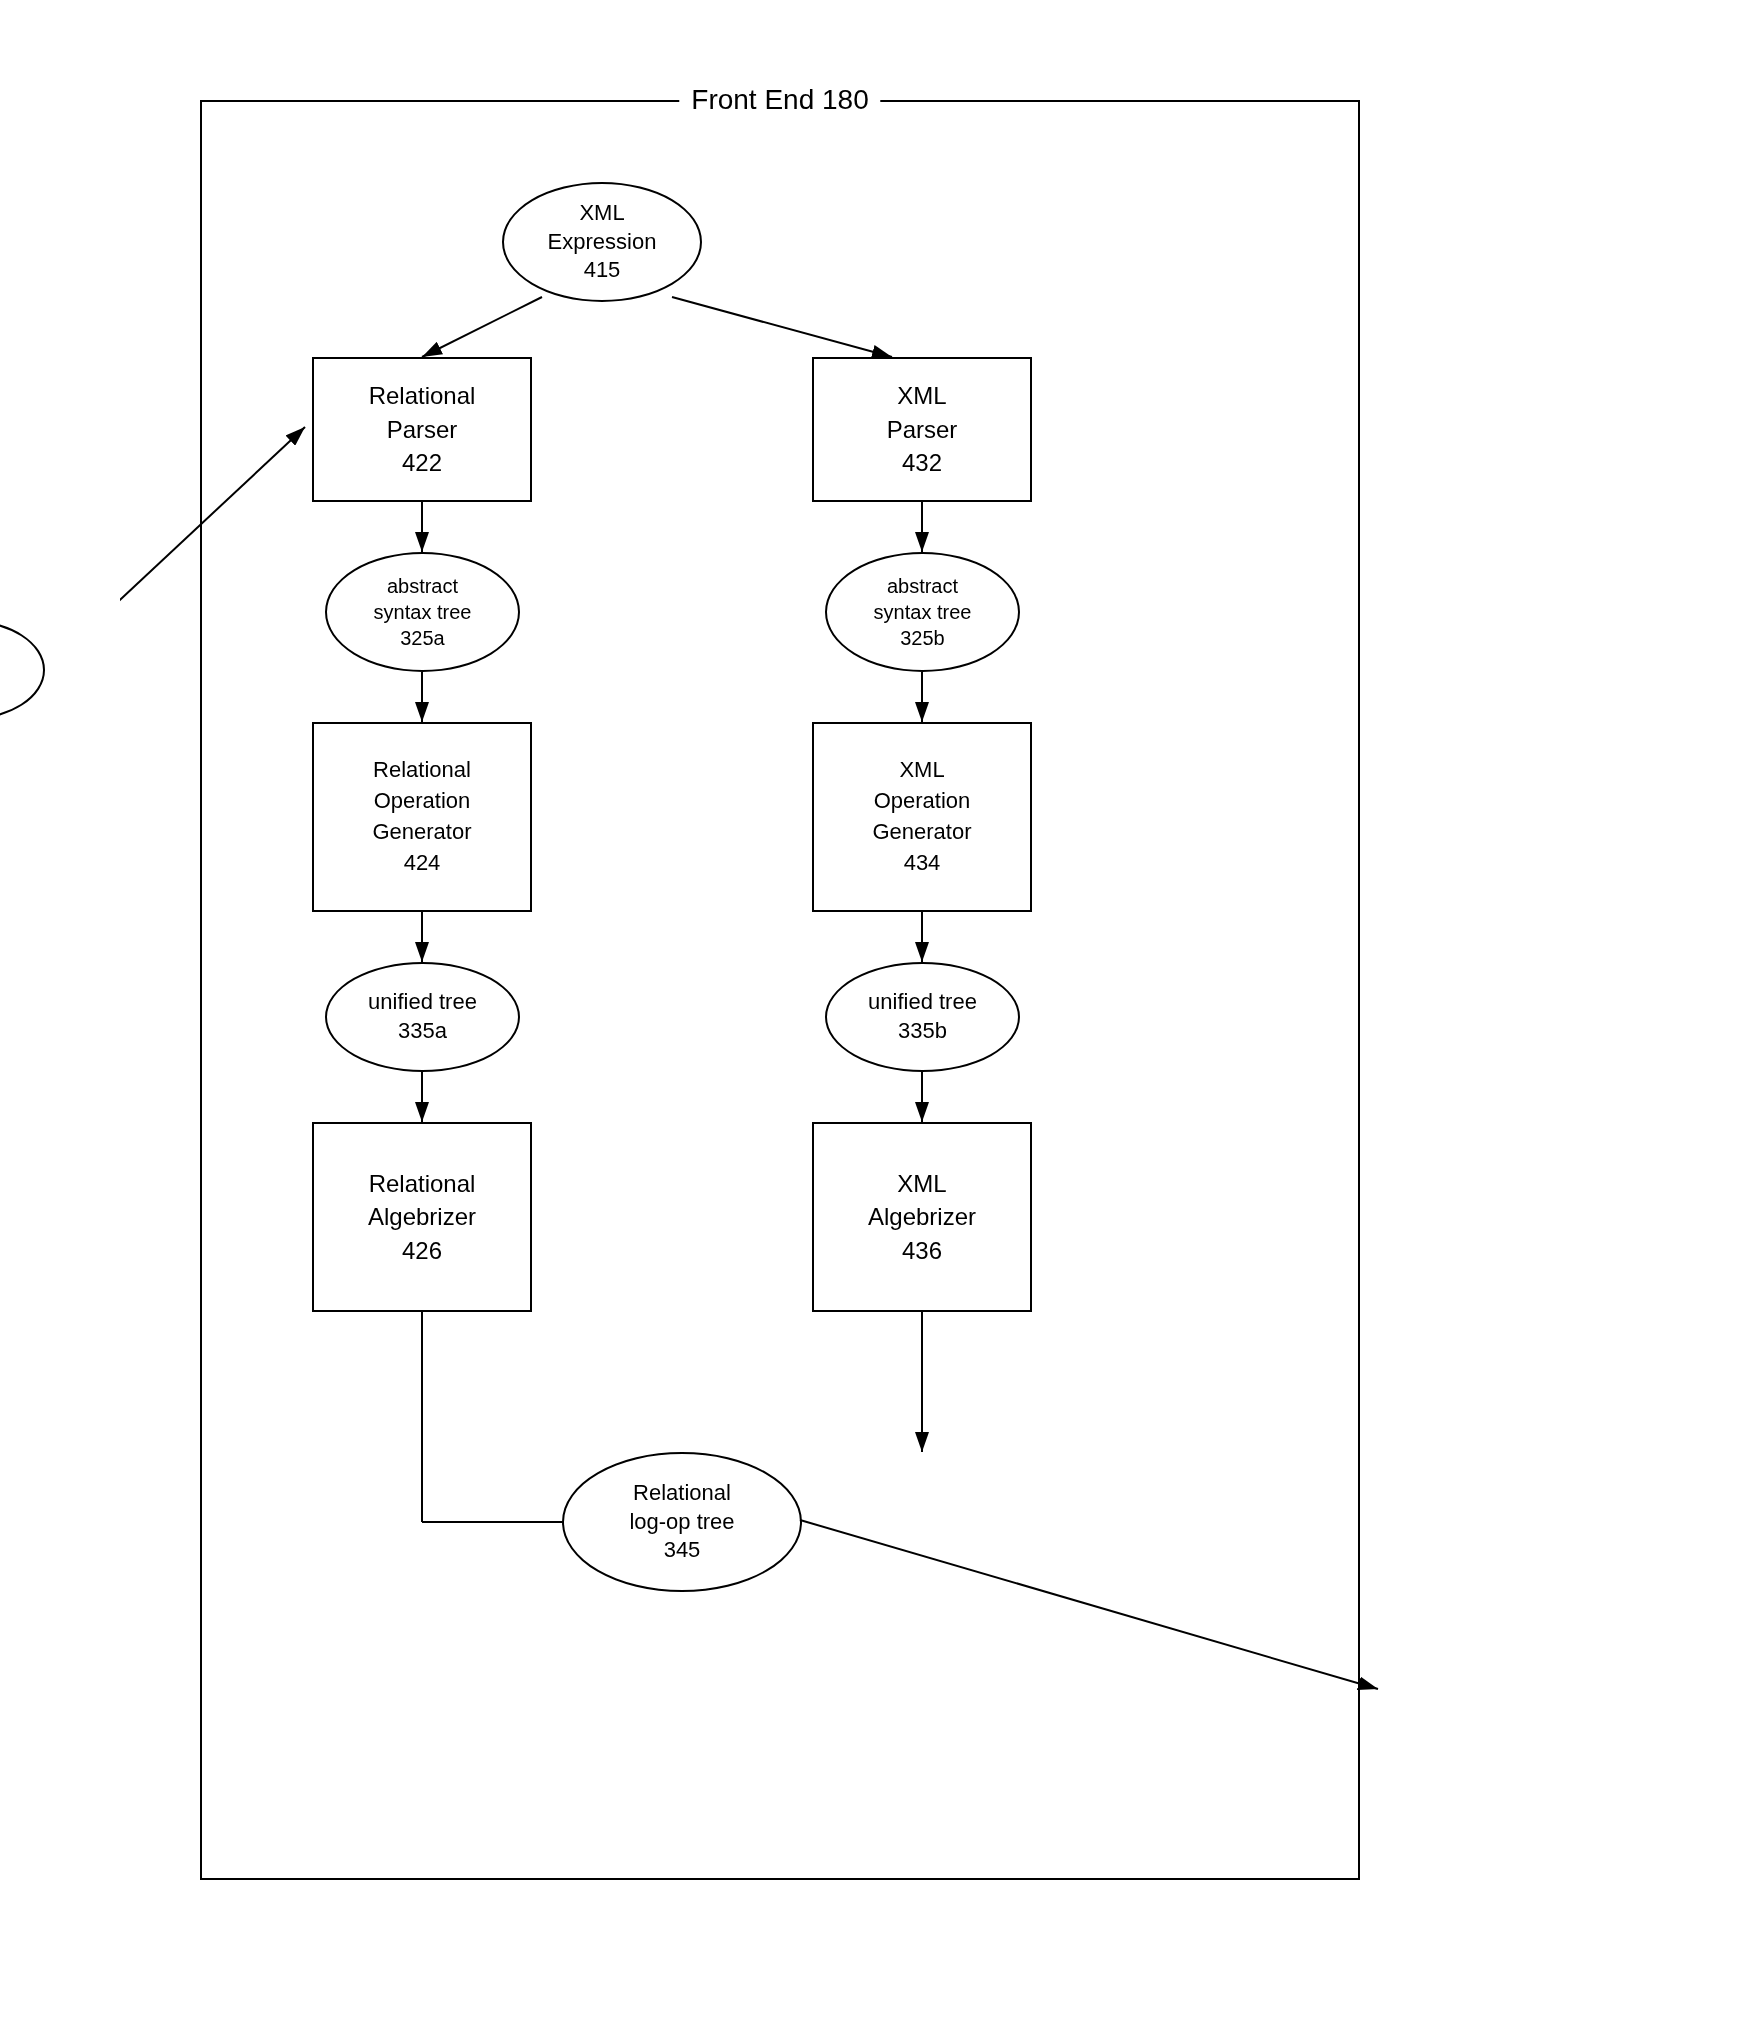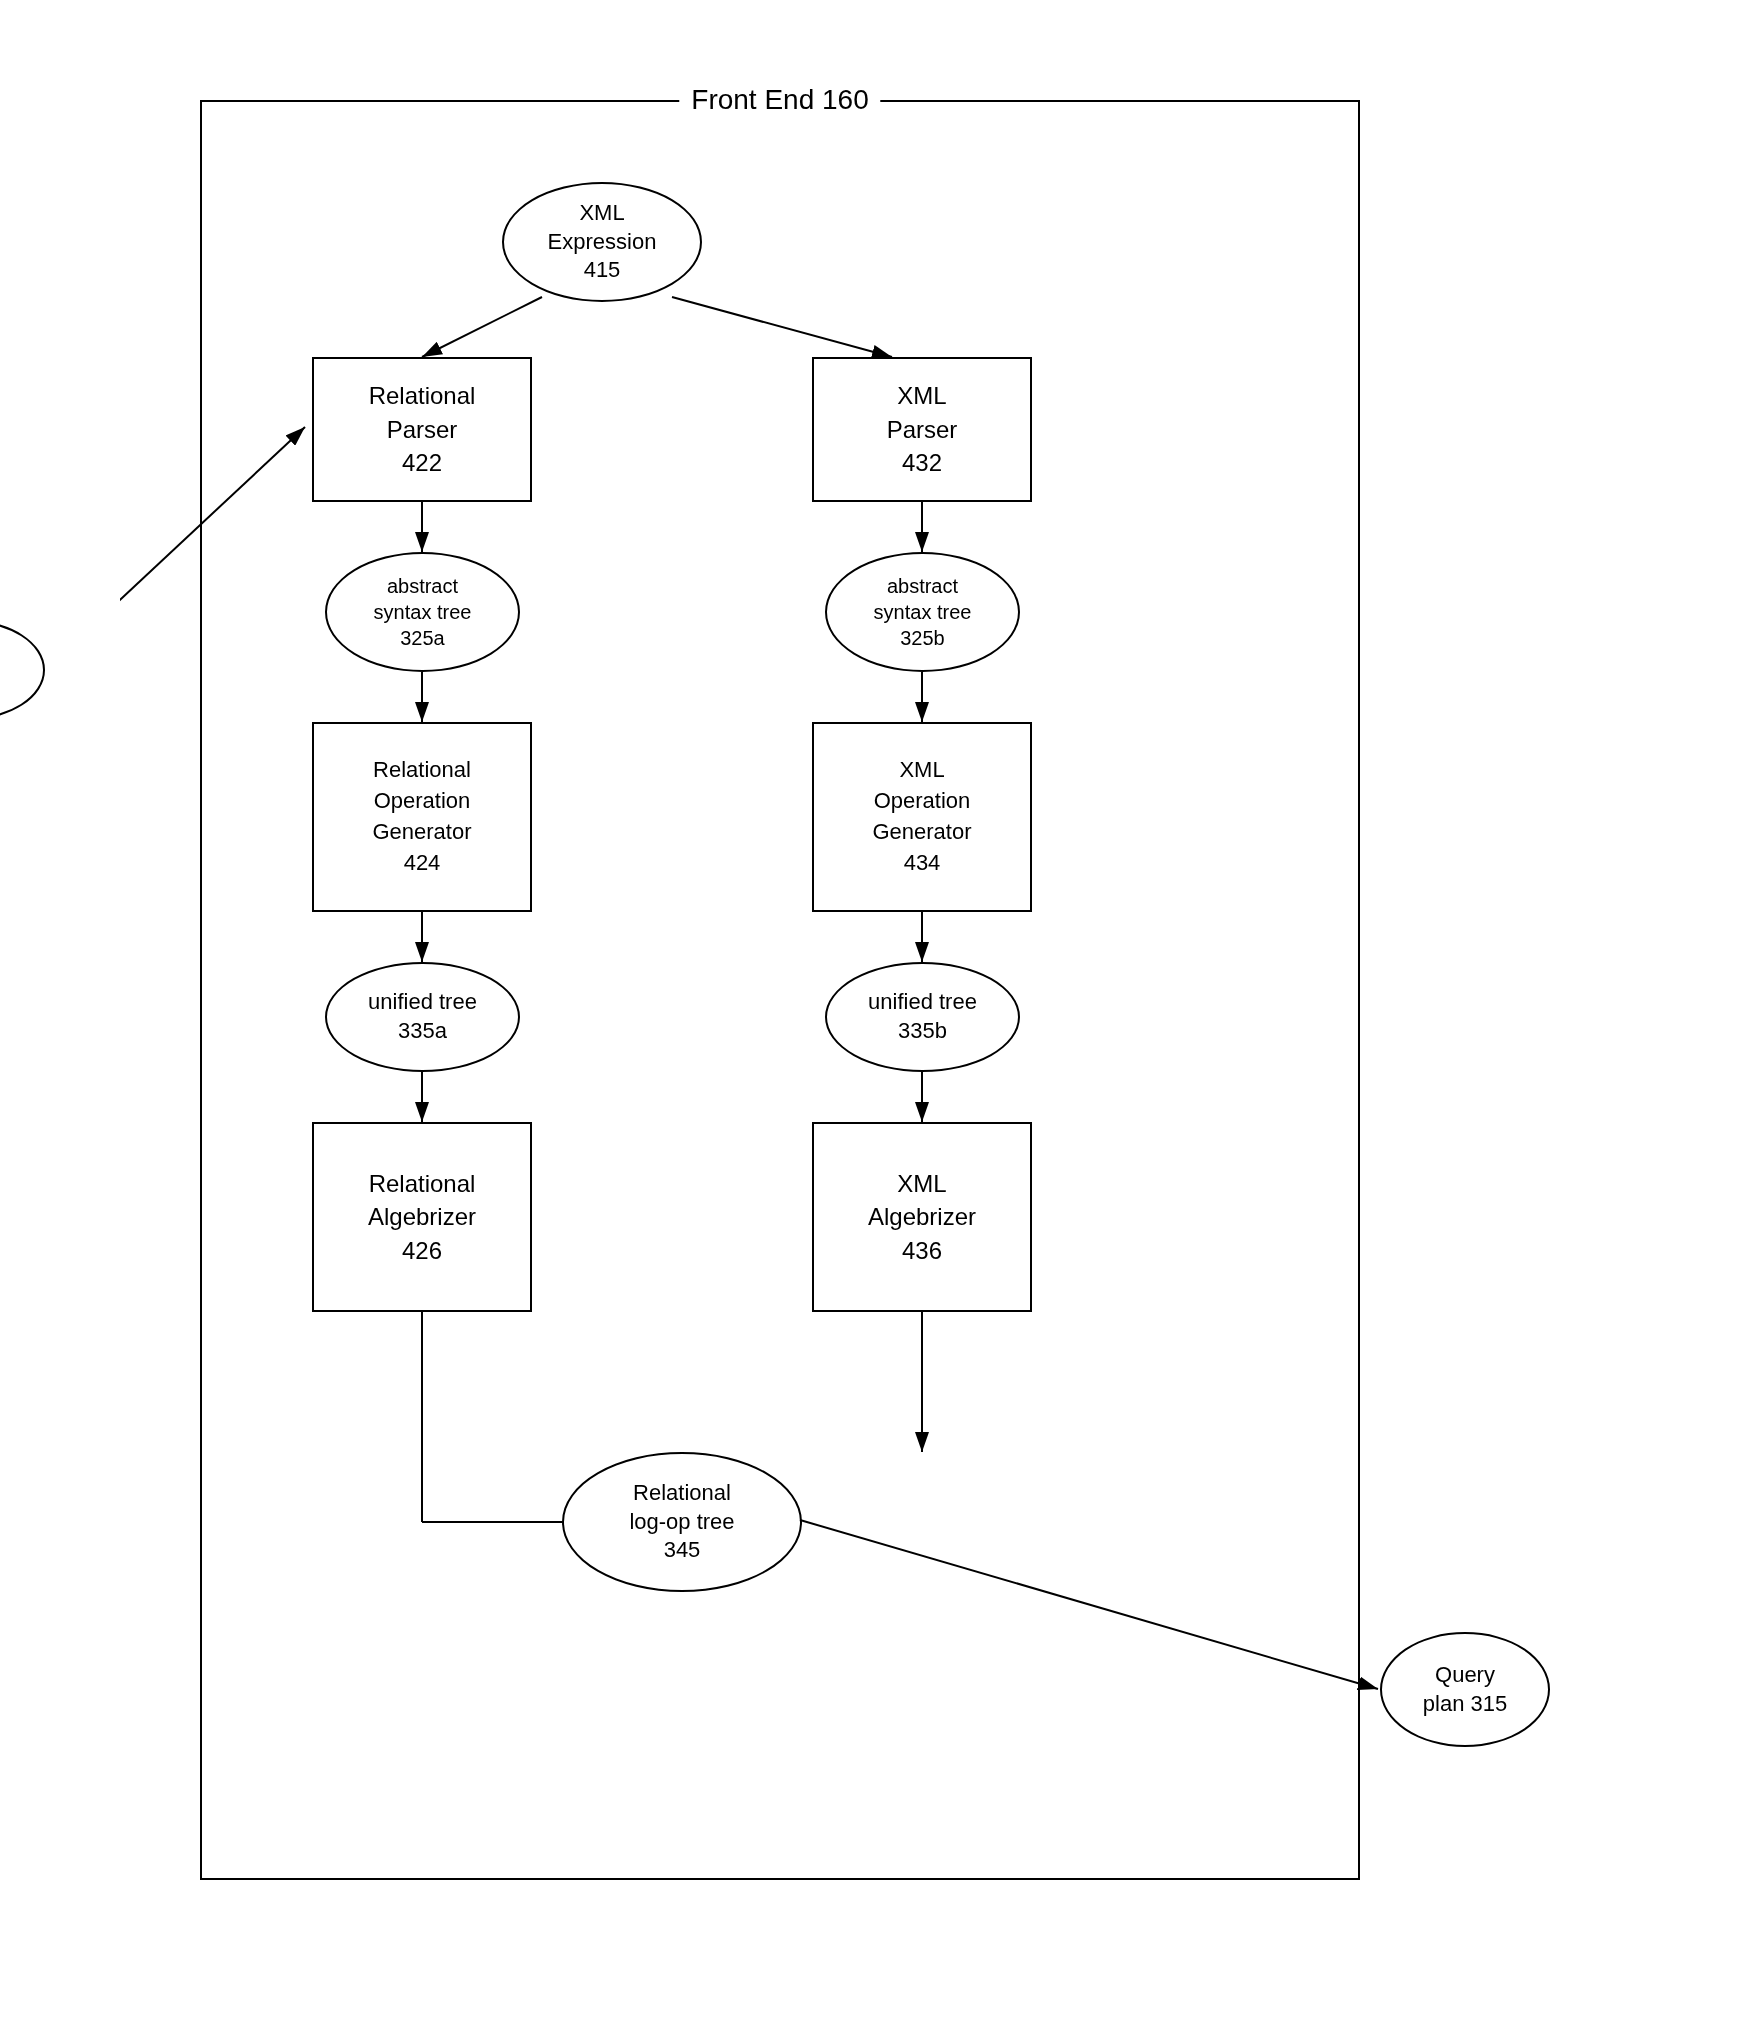--- a/index.html
+++ b/index.html
@@ -93,21 +93,21 @@
       top: 1572px;
       left: 1260px;
     }
   </style>
 </head>
 <body>
 
 <div class="diagram-container">
 
   <div class="frontend-box">
-    <span class="frontend-title">Front End 160</span>
+    <span class="frontend-title">Front End 180</span>
 
     <svg class="arrows-svg" xmlns="http://www.w3.org/2000/svg">
       <defs>
         <marker id="arrowhead" markerWidth="10" markerHeight="7" refX="10" refY="3.5" orient="auto">
           <polygon points="0 0, 10 3.5, 0 7" fill="#000"></polygon>
         </marker>
       </defs>
 
       <line x1="340" y1="195" x2="220" y2="255" stroke="#000" stroke-width="2" marker-end="url(#arrowhead)"></line>
 
@@ -207,24 +207,20 @@
 log-op tree
 345</span>
     </div>
 
   </div>
 
   <div class="ellipse query-ellipse" style="width:155px; height:100px;">
     
   </div>
 
-  <div class="ellipse query-plan-ellipse" style="width:170px; height:115px;">
-    <span style="white-space:pre-line; font-size:22px;">Query
-plan 315</span>
-  </div>
 
   <svg style="position:absolute; top:0; left:0; width:1500px; height:1900px; pointer-events:none;" xmlns="http://www.w3.org/2000/svg">
     <defs>
       <marker id="arrowhead2" markerWidth="10" markerHeight="7" refX="10" refY="3.5" orient="auto">
         <polygon points="0 0, 10 3.5, 0 7" fill="#000"></polygon>
       </marker>
     </defs>
 
     <line x1="-75" y1="610" x2="185" y2="367" stroke="#000" stroke-width="2" marker-end="url(#arrowhead2)"></line>
 

